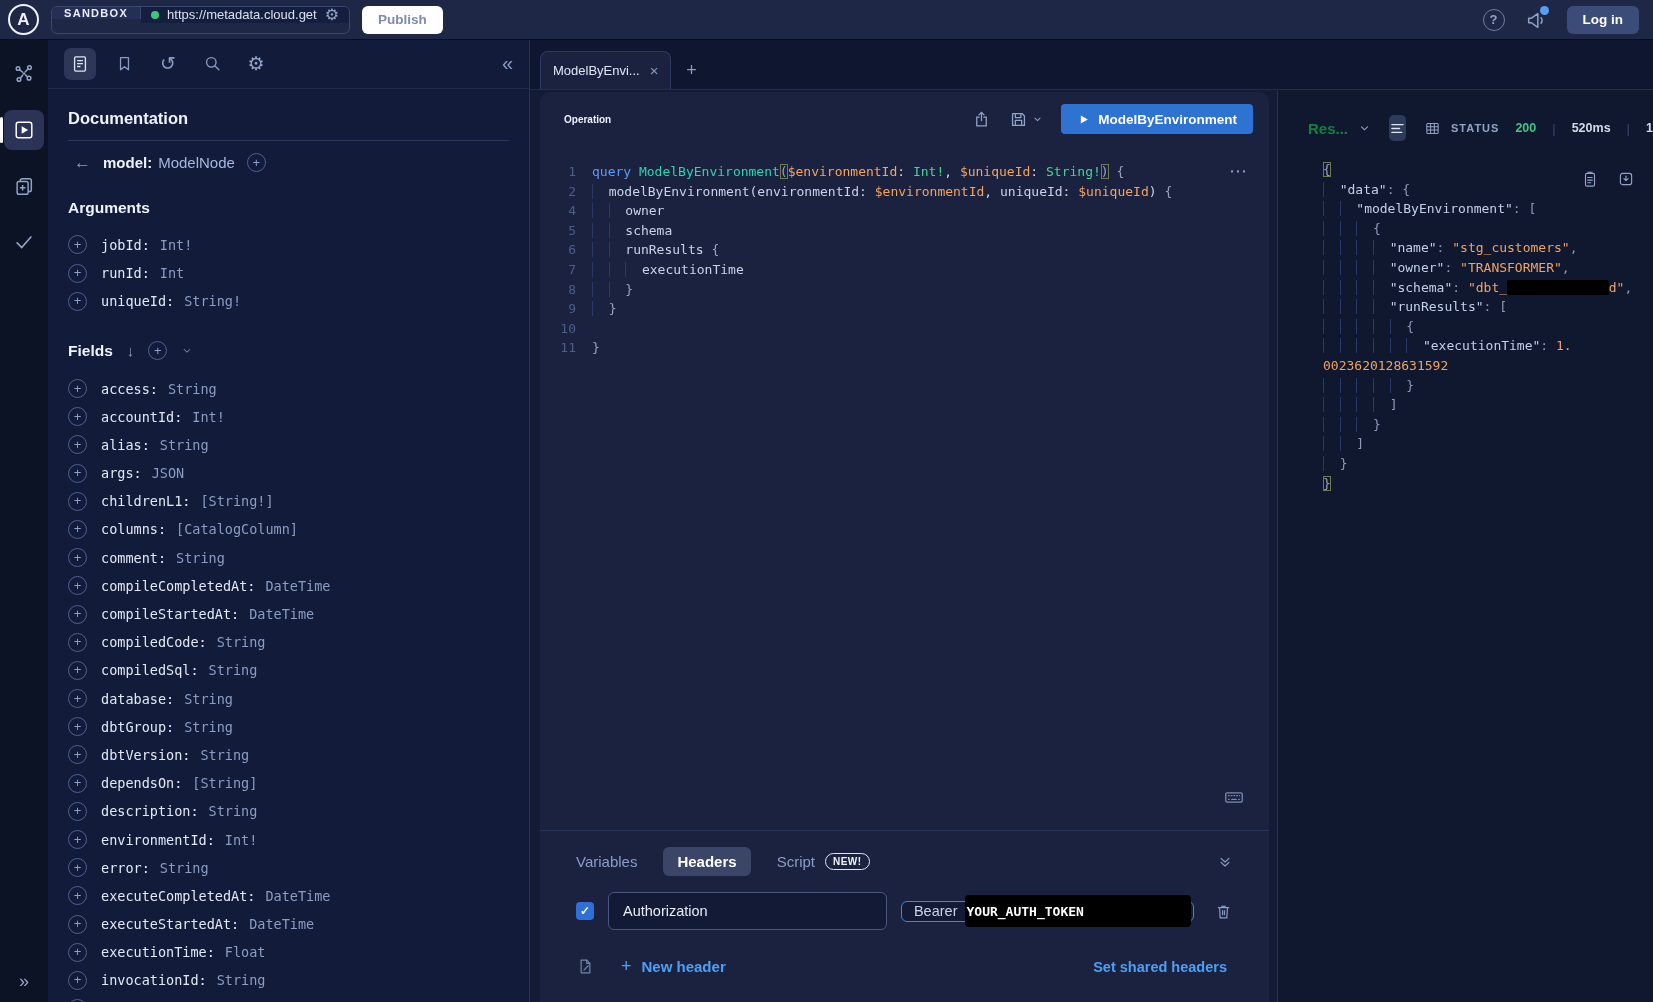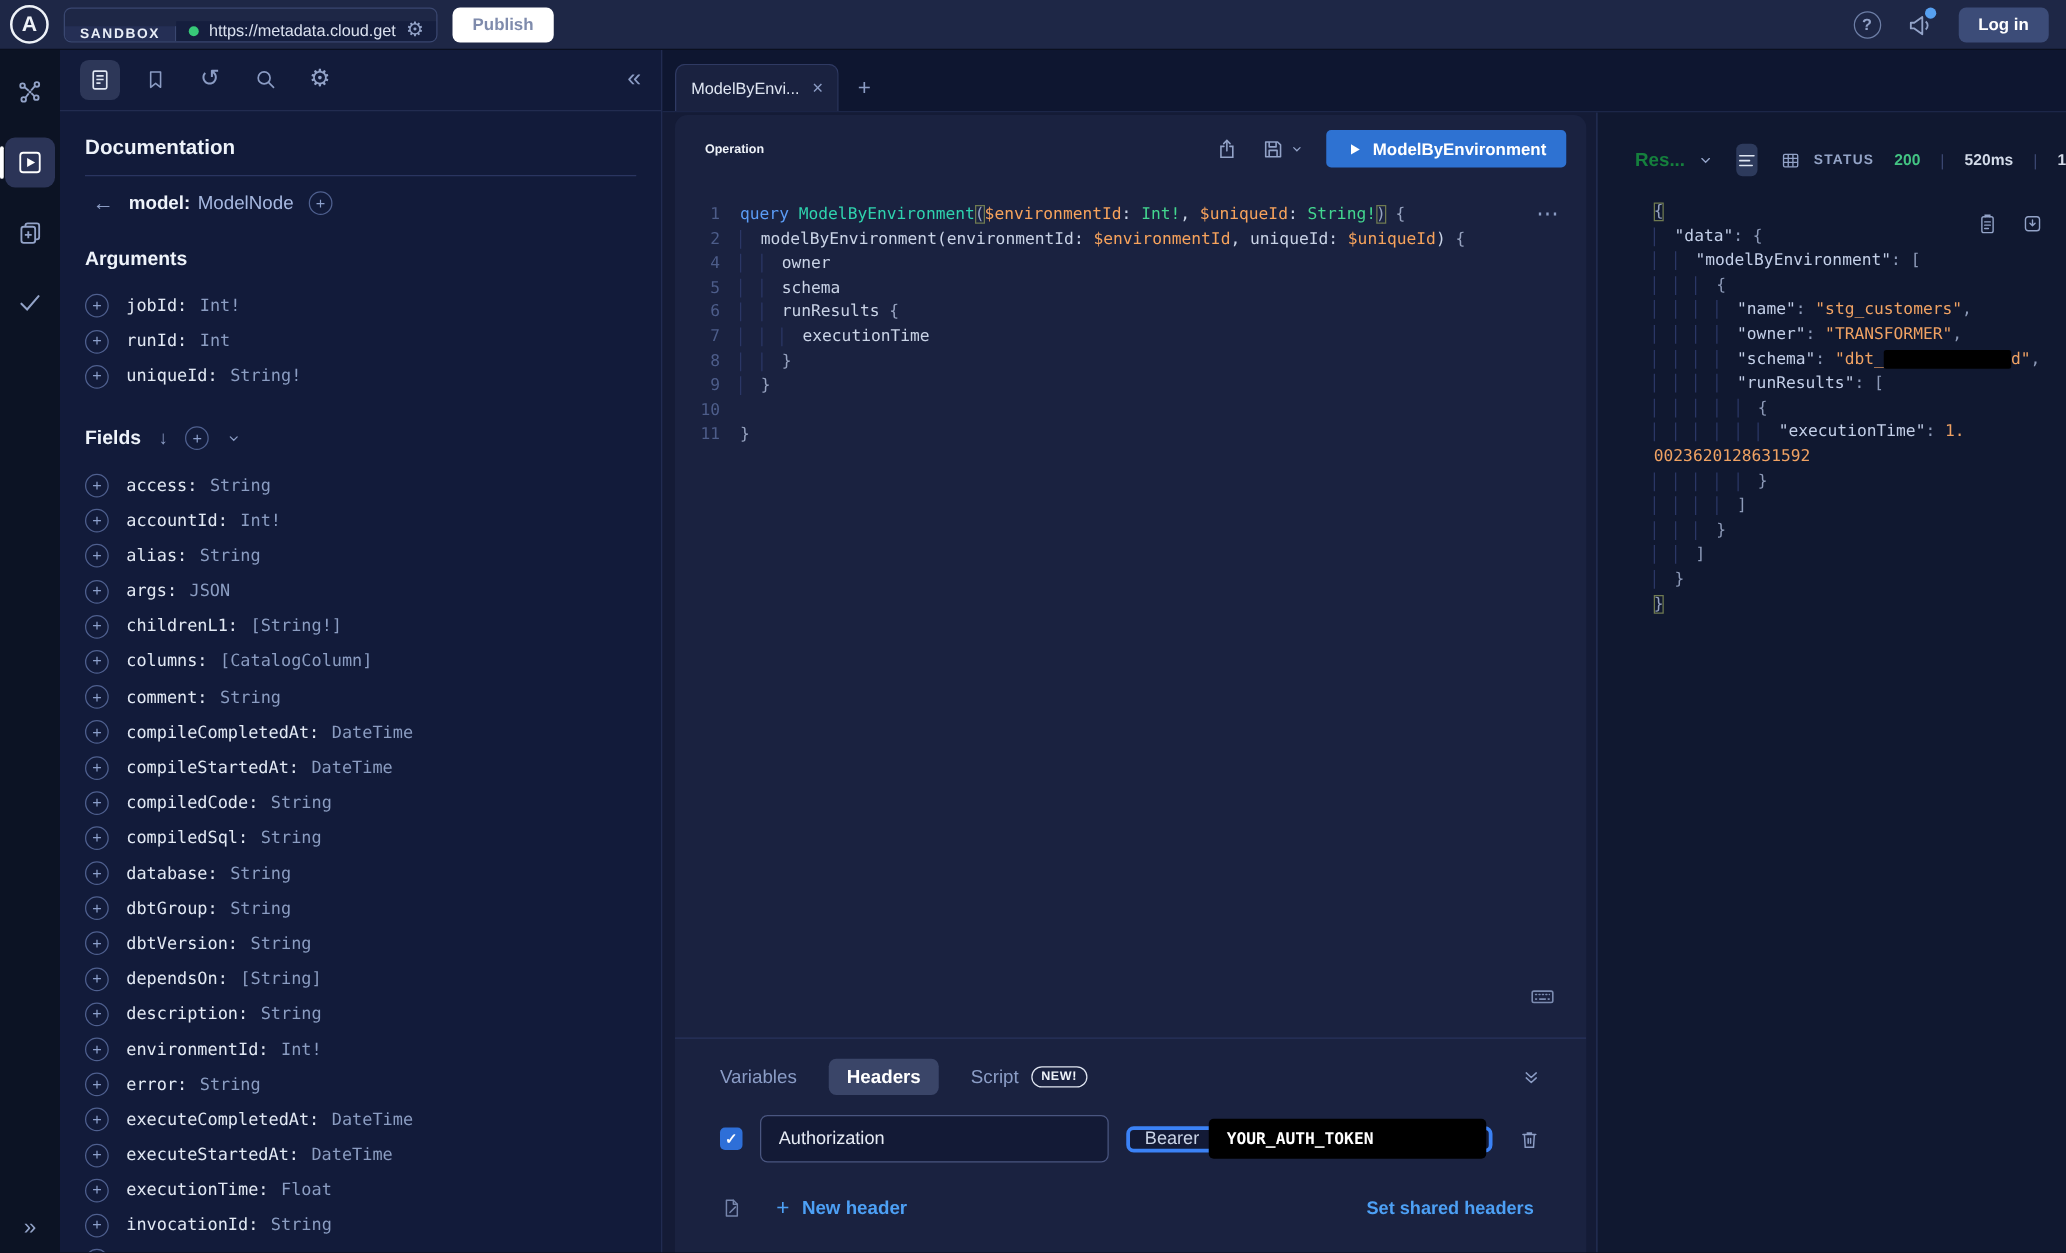--- a/index.html
+++ b/index.html
@@ -8,21 +8,21 @@
     background:#0c1322;
     font-family:"Liberation Sans", sans-serif;
     color:#e7ecf5;
     font-size:14px;
   }
 
   
   .topbar { height:40px; background:#1e2746; display:flex; align-items:center; padding:0 14px 0 4px; border-bottom:1px solid #0a0f1f; }
   .logo { width:31px; height:31px; border:2.5px solid #eef2f8; border-radius:50%; display:flex; align-items:center; justify-content:center;
           font-weight:bold; font-size:17px; color:#eef2f8; margin:0 12px 0 4px; }
-  .urlgroup { display:flex; align-items:flex-end; height:28px; border:1px solid #3a4770; border-radius:6px; overflow:hidden; }
+  .urlgroup { display:flex; align-items:flex-start; height:28px; border:1px solid #3a4770; border-radius:6px; overflow:hidden; }
   .sandbox-chip { display:flex; align-items:center; padding:0 12px; background:#252f55; border-right:1px solid #3a4770;
                   font-size:11px; font-weight:bold; letter-spacing:1.3px; color:#e9eef7; }
   .urlseg { display:flex; align-items:center; gap:8px; padding:0 10px; background:#151e3e; }
   .greendot { width:8px; height:8px; border-radius:50%; background:#37c978; }
   .urltext { font-size:13px; color:#d9e0ee; max-width:170px; overflow:hidden; white-space:nowrap; }
   .gearchar { font-size:16px; color:#93a3c8; line-height:1; }
   .publish { margin-left:12px; height:28px; padding:0 16px; border:none; border-radius:6px; background:#ffffff; color:#7f8bac;
              font-weight:bold; font-size:13.5px; font-family:inherit; }
   .tb-right { margin-left:auto; display:flex; align-items:center; gap:20px; }
   .helpcirc { width:22px; height:22px; border:1.6px solid #6d7ea6; border-radius:50%; color:#93a3c8; font-size:13px; font-weight:bold;
@@ -110,24 +110,24 @@
   .dtab { font-size:15px; color:#8b9dc6; }
   .dtab.active { background:#3a4568; border-radius:6px; padding:6px 14px; color:#fff; font-weight:bold; }
   .newbadge { border:1.5px solid #dfe5f0; border-radius:9px; padding:2px 7px; font-size:10px; font-weight:bold;
               letter-spacing:.5px; color:#eef2f8; margin-left:-16px; }
   .drawer-collapse { margin-left:auto; color:#8b9cc4; }
   .hdr-row { display:flex; align-items:center; gap:14px; margin-top:16px; }
   .checkbox { width:18px; height:18px; border-radius:4px; background:#2e6fd8; color:#fff; font-size:12px; font-weight:bold;
               display:flex; align-items:center; justify-content:center; flex-shrink:0; }
   .keyinput { width:296px; height:38px; background:#131a36; border:1px solid #4a5680; border-radius:6px; color:#e7ecf5;
               font-size:14.5px; padding:0 14px; font-family:inherit; }
-  .valbox { width:312px; height:21px; background:#131a36; border:3px solid #3b82f6; border-radius:6px;
+  .valbox { width:312px; height:21px; background:#131a36; border:1px solid #3b82f6; border-radius:6px;
             display:flex; align-items:center; gap:8px; padding:2px 2px 2px 12px; }
   .bearer { font-size:14.5px; color:#c9d3e6; flex-shrink:0; }
-  .tokenbox { flex:1; height:32px; background:#000; border-radius:4px; display:flex; align-items:center; padding-left:14px; }
+  .tokenbox { flex:1; height:32px; background:#000; border-radius:4px; display:flex; align-items:center; padding-left:1px; }
   .tokentext { font-family:"DejaVu Sans Mono", monospace; font-size:13px; font-weight:bold; color:#fff; }
   .trash { color:#8b9cc4; margin-left:6px; }
   .drawer-foot { display:flex; align-items:center; margin-top:26px; }
   .scripticon { color:#7685ab; margin-right:26px; }
   .newheader { display:flex; align-items:center; gap:10px; color:#4da0f5; font-size:15px; font-weight:bold; }
   .nh-plus { font-size:18px; font-weight:normal; }
   .sharedheaders { margin-left:auto; color:#4da0f5; font-size:14.5px; font-weight:bold; margin-right:6px; }
 
   
   .response { width:376px; background:#101830; border-left:1px solid #27325a; flex-shrink:0; display:flex; flex-direction:column; overflow:hidden; }

